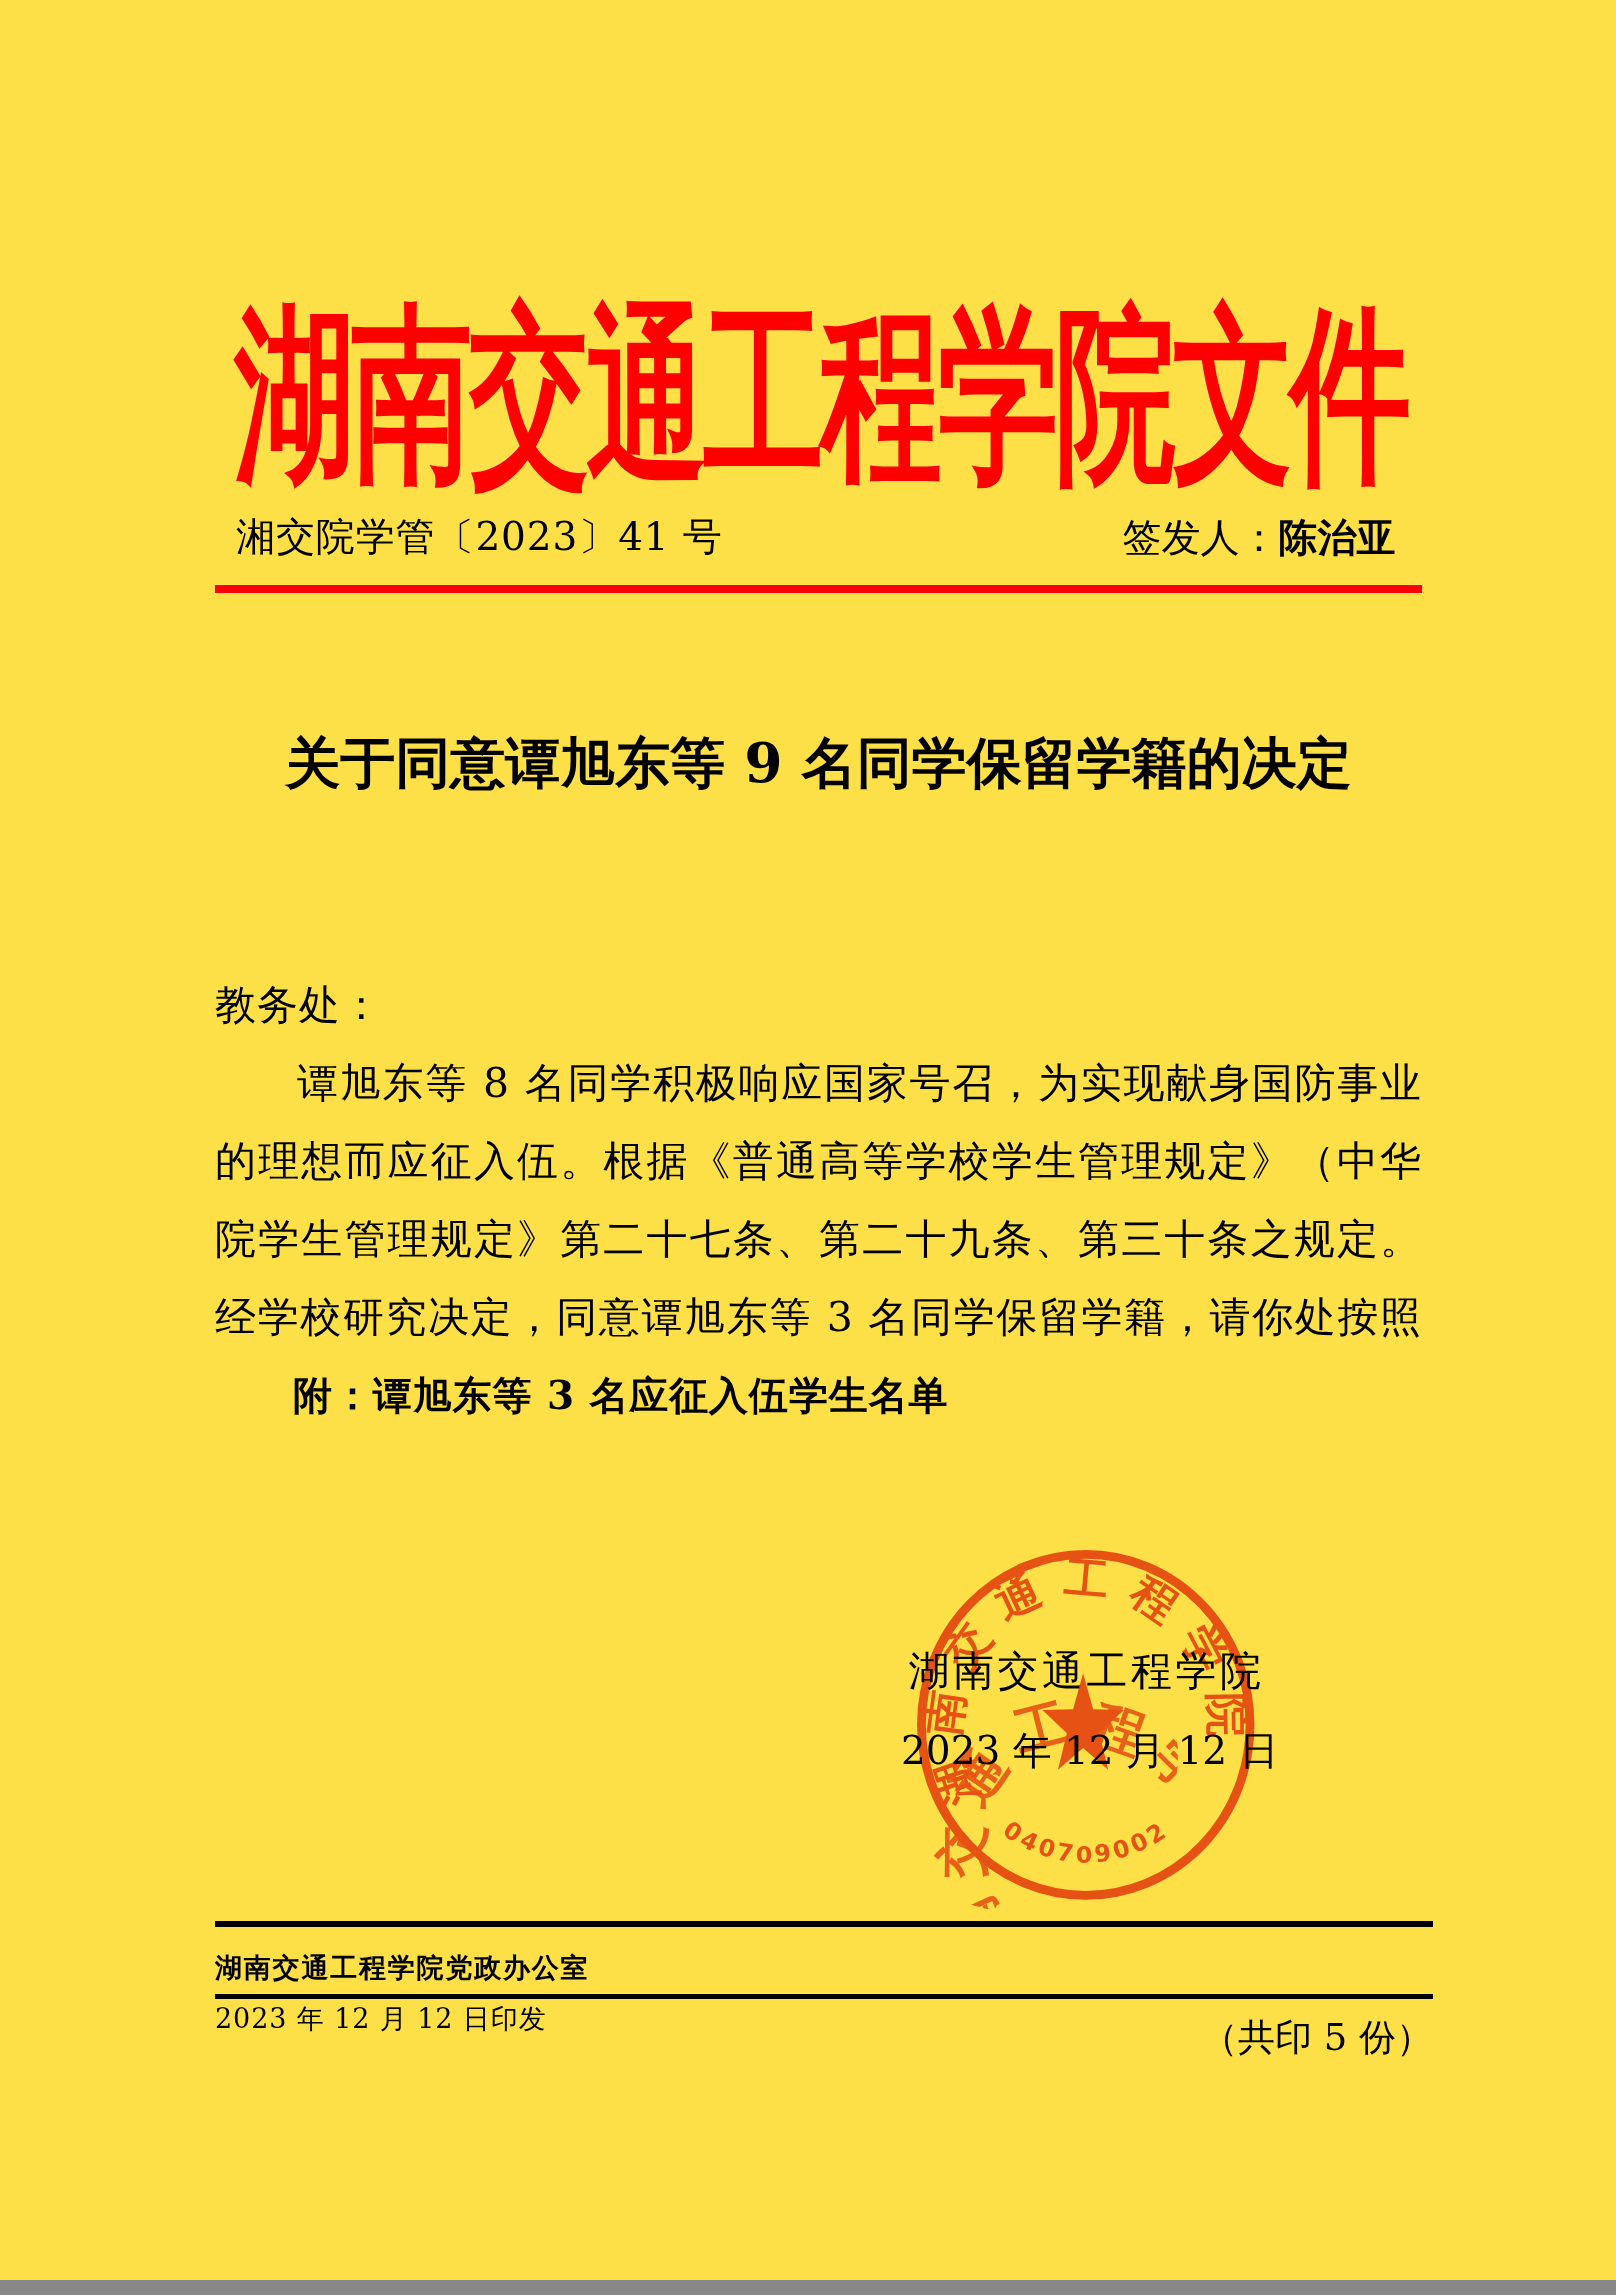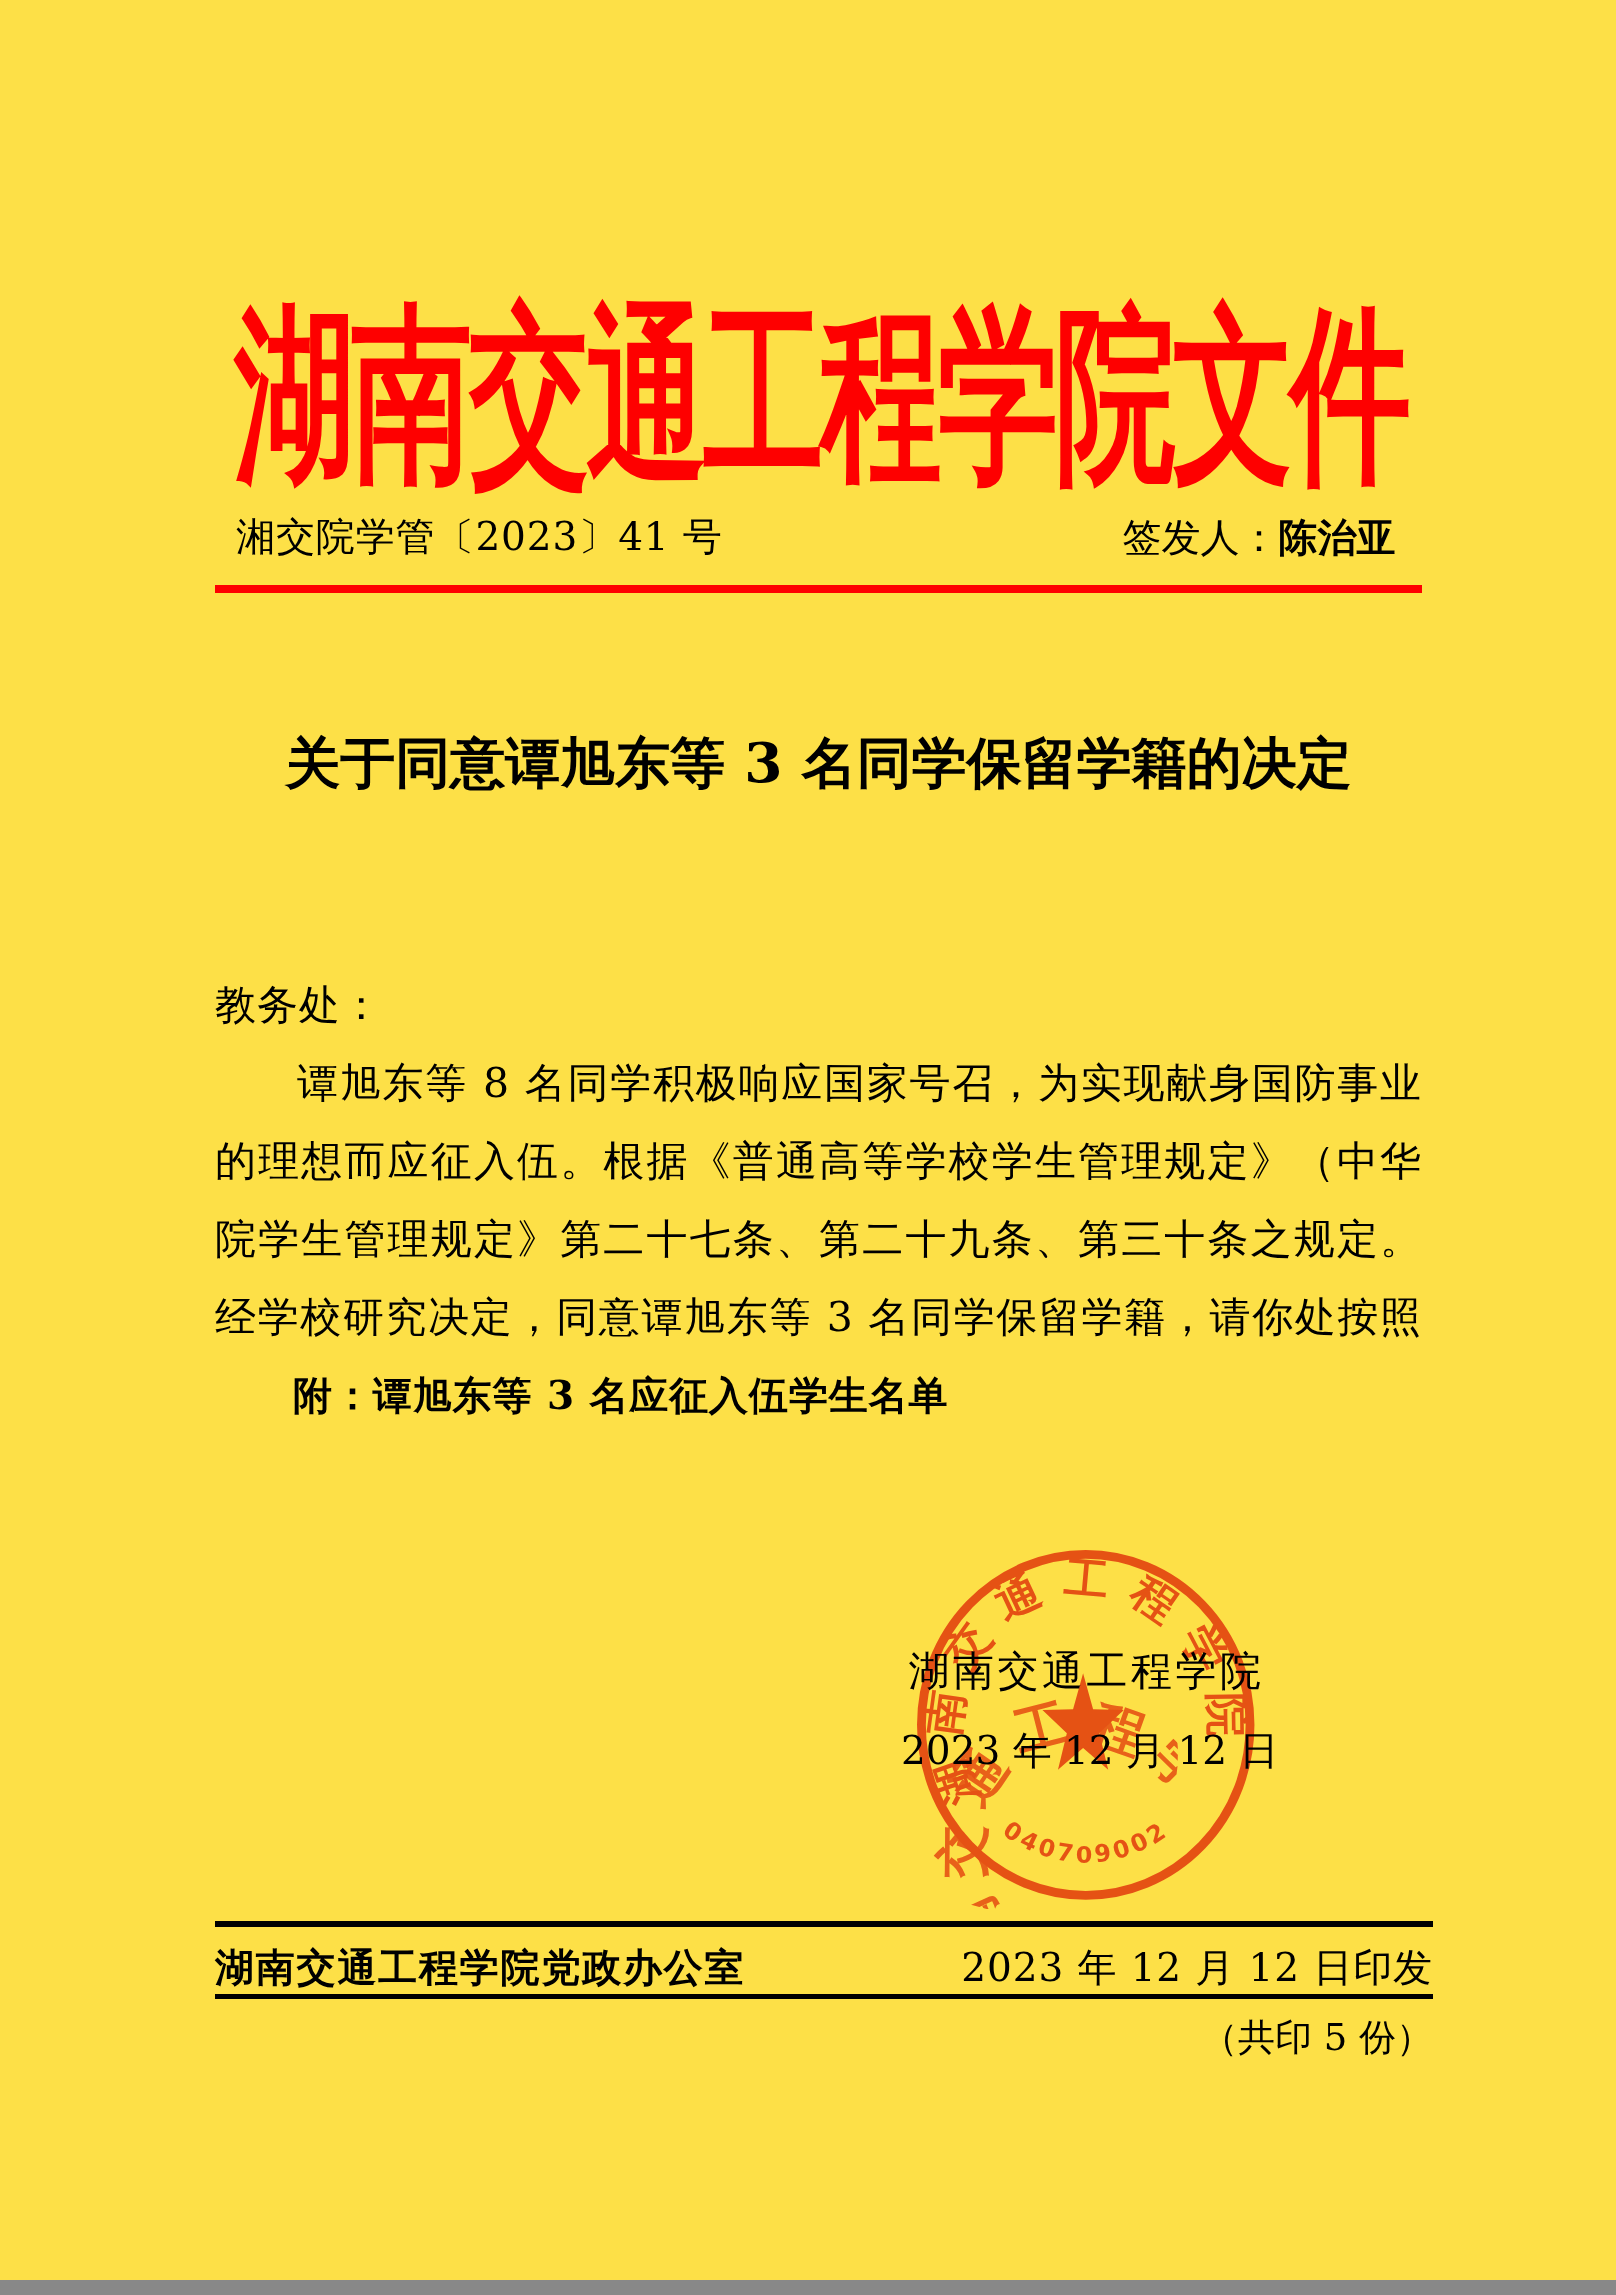--- a/index.html
+++ b/index.html
@@ -50,21 +50,21 @@
   .sig-date{font-size:39px;line-height:50px;text-align:center;margin-top:30px;white-space:nowrap;}
   
   .seal-svg{
     position:absolute;top:1546px;left:902px;z-index:4;
     mix-blend-mode:multiply;opacity:0.93;
   }
   
   .foot-rule1{position:absolute;top:1921px;left:215px;width:1218px;height:6.2px;background:#000;}
   .foot-row{
     position:absolute;top:1942px;left:215px;width:1218px;height:51px;
-    font-size:39px;line-height:51px;display:flex;justify-content:space-between;
+    font-size:27px;line-height:51px;display:flex;justify-content:space-between;flex-direction:column;
   }
   .foot-office{font-weight:600;letter-spacing:1.8px;}
   .foot-printdate{letter-spacing:0.9px;}
   .foot-rule2{position:absolute;top:1994px;left:215px;width:1218px;height:5.3px;background:#000;}
   .foot-copies{
     position:absolute;top:2014px;left:215px;width:1218px;height:48px;
     font-size:37px;line-height:48px;text-align:right;
   }
 </style>
 </head>
@@ -76,21 +76,21 @@
 
   <div class="docnum-row">
     <span class="docnum">湘交院学管〔2023〕41 号</span>
     <span class="issuer">
       <span>签发人：</span><span class="issuer-name">陈治亚</span>
     </span>
   </div>
 
   <div class="red-rule"></div>
 
-  <div class="doc-title">关于同意谭旭东等 3 名同学保留学籍的决定</div>
+  <div class="doc-title">关于同意谭旭东等 9 名同学保留学籍的决定</div>
 
   <div class="body-block">
     <div class="bline">教务处：</div>
     <div class="bline jline indent">谭旭东等 8 名同学积极响应国家号召，为实现献身国防事业</div>
     <div class="bline jline">的理想而应征入伍。根据《普通高等学校学生管理规定》（中华</div>
     <div class="bline jline">院学生管理规定》第二十七条、第二十九条、第三十条之规定。</div>
     <div class="bline jline">经学校研究决定，同意谭旭东等 3 名同学保留学籍，请你处按照</div>
     <div class="attach-line">附：谭旭东等 3 名应征入伍学生名单</div>
   </div>
 

